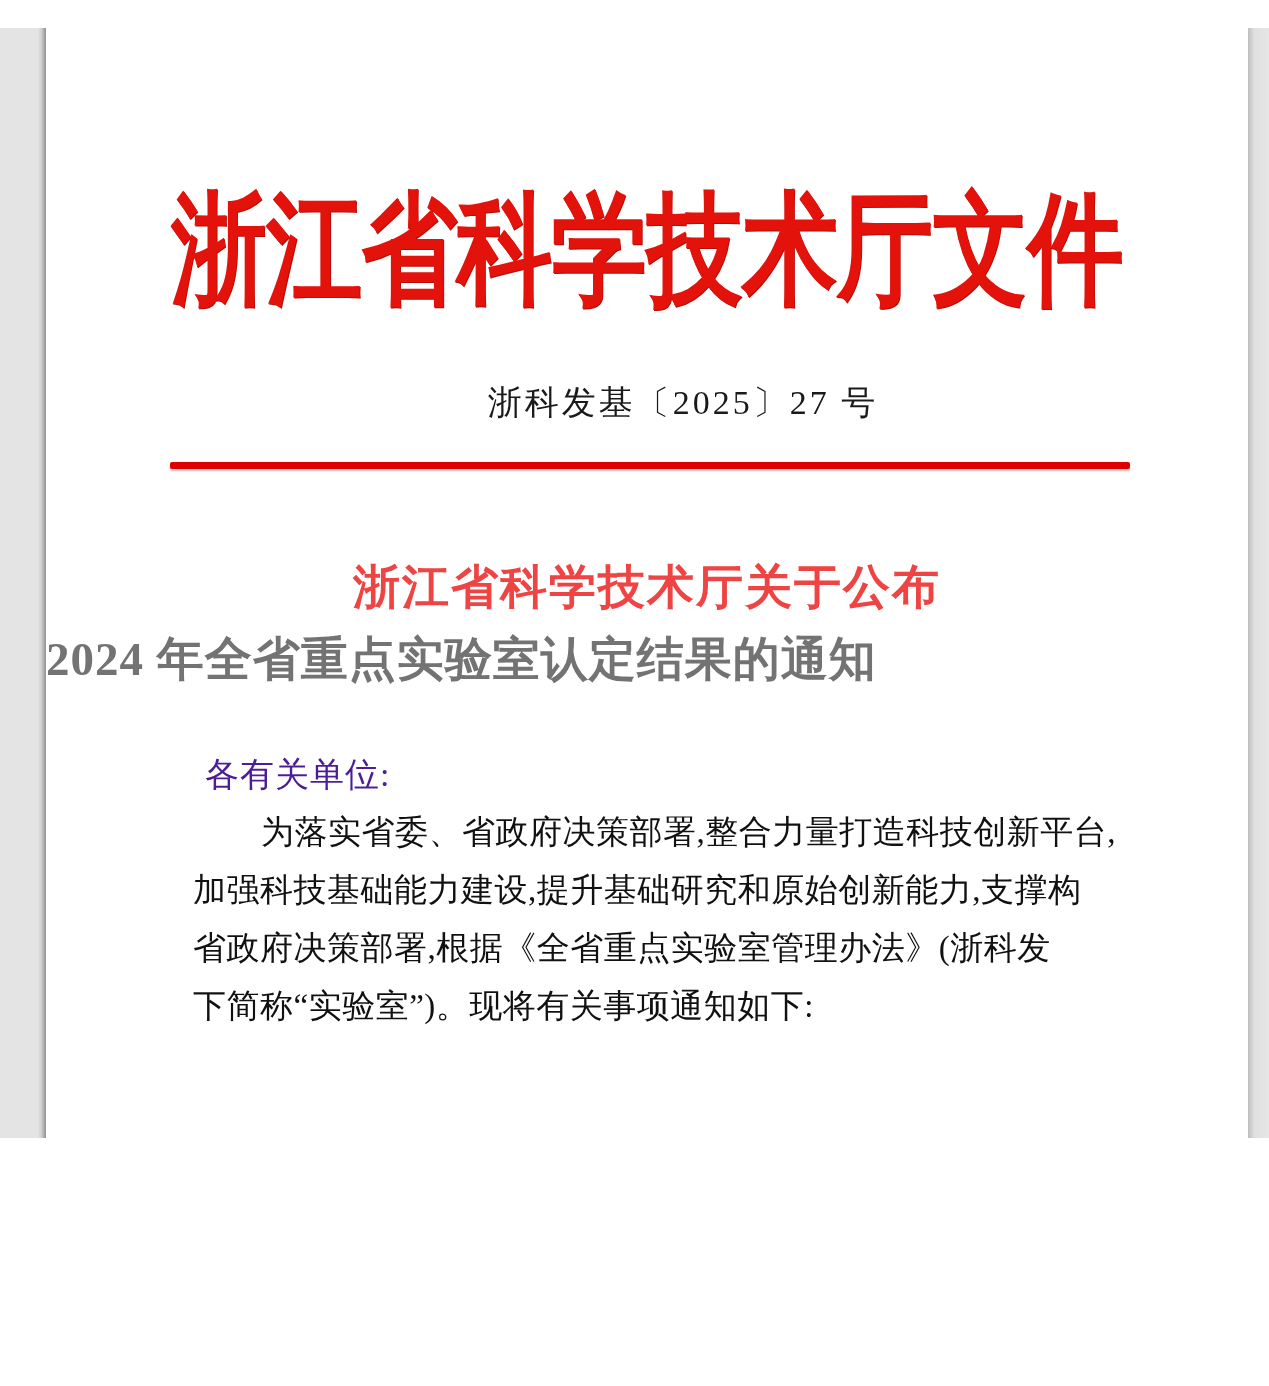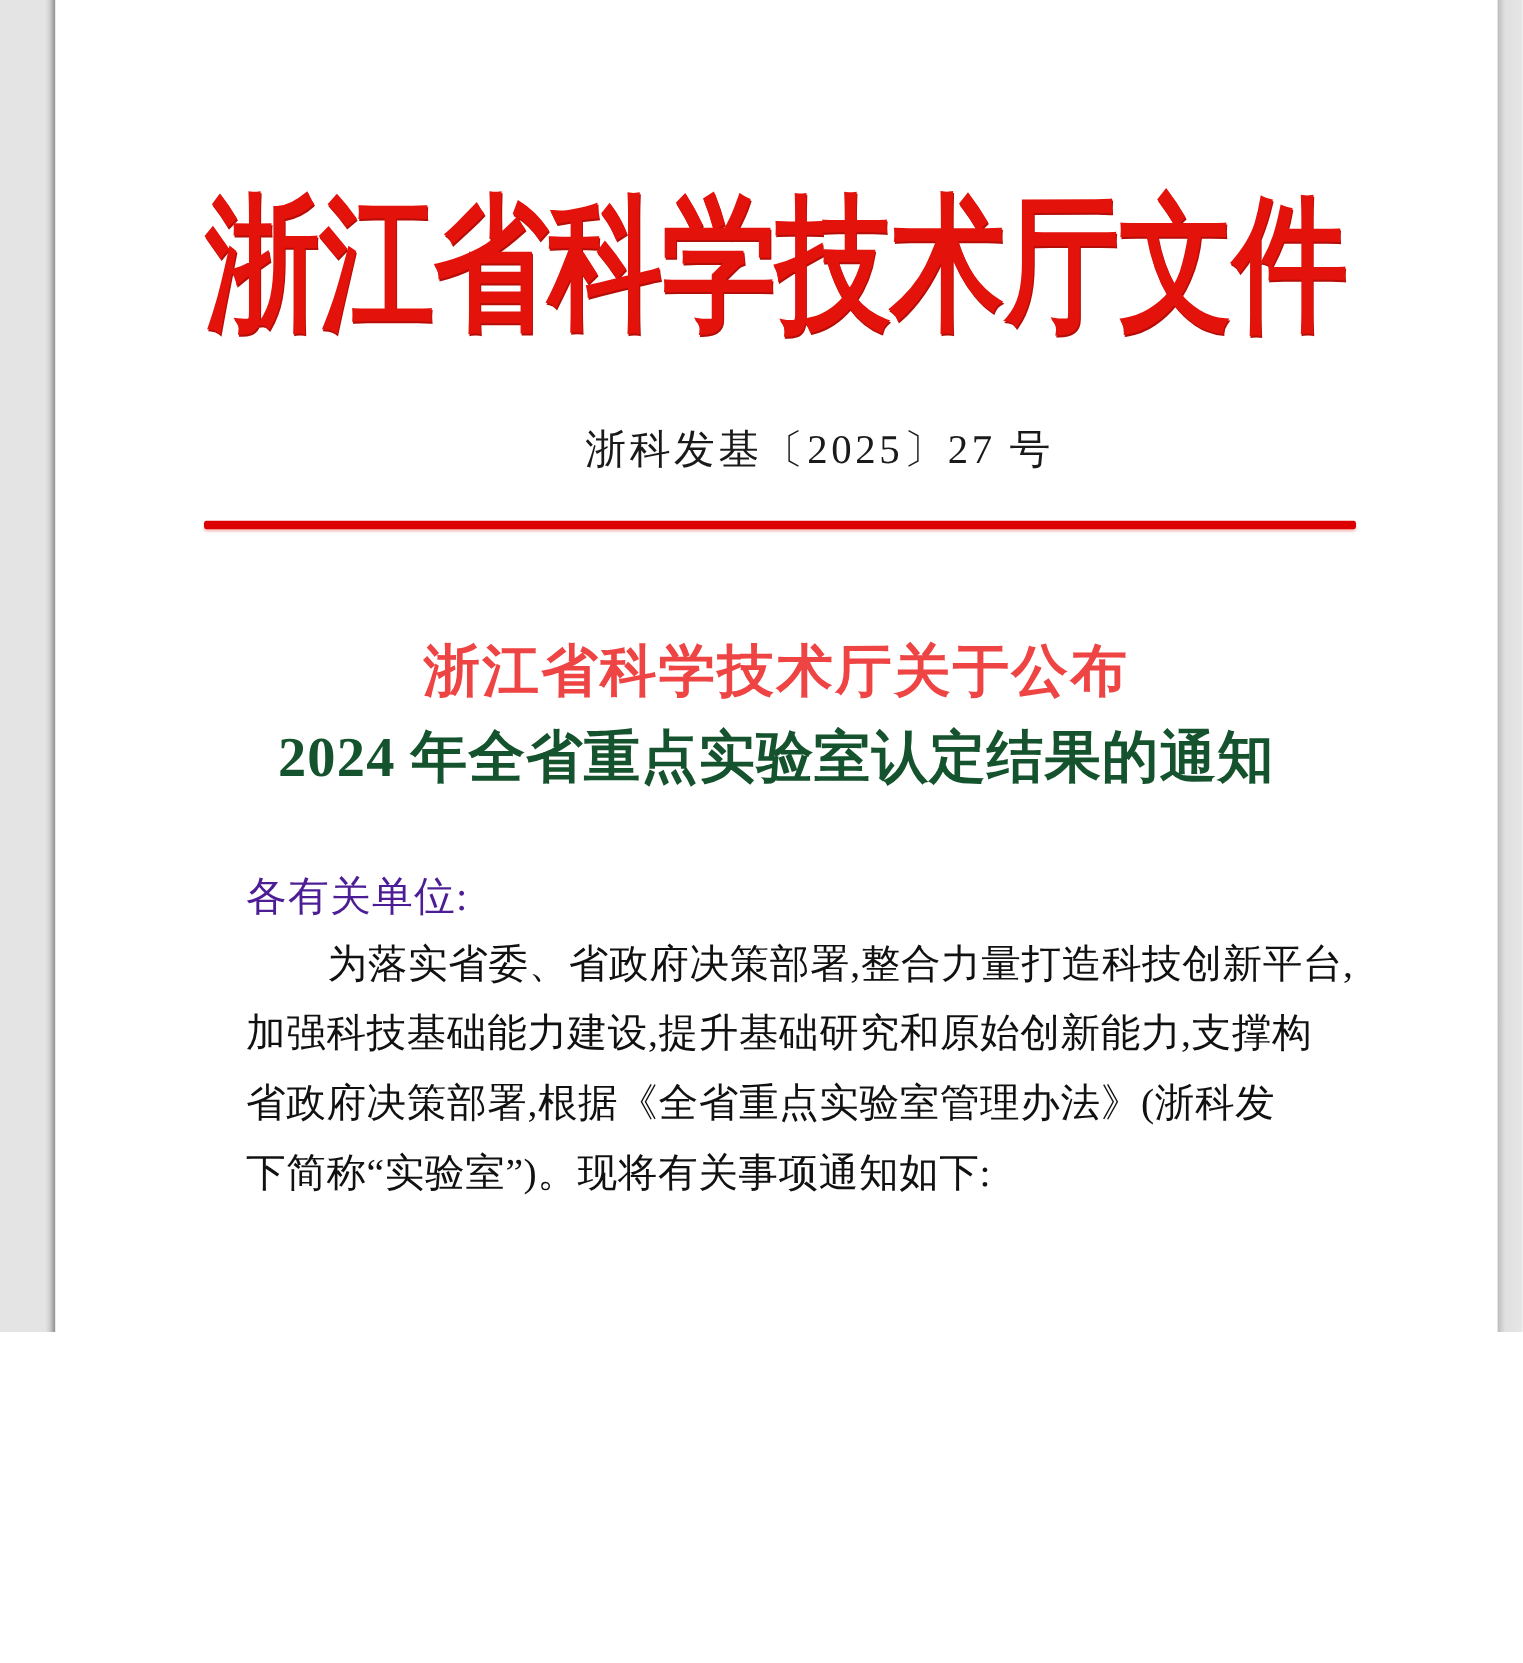--- a/index.html
+++ b/index.html
@@ -2,21 +2,21 @@
 <html><head>
 <meta charset="utf-8">
 <style>
   html,body{margin:0;padding:0;}
   body{
     width:1269px;height:1386px;overflow:hidden;
     background:#ffffff;
     font-family:"Liberation Serif","DejaVu Serif",serif;
     -webkit-font-smoothing:antialiased;
   }
-  .stage{position:relative;width:1269px;height:1038px;background:#ffffff;}
+  .stage{position:relative;width:1269px;height:1038px;background:#ffffff;margin-top:28px;}
 
   
   .strip-left{
     position:absolute;left:0;top:0;width:46px;height:1114px;
     background:linear-gradient(to right,#e4e4e4 0%,#e4e4e4 82%,#cfcfcf 90%,#8f8f8f 100%);
   }
   .strip-right{
     position:absolute;left:1248px;top:0;width:21px;height:1110px;
     background:linear-gradient(to right,#bdbdbd 0%,#e0e0e0 30%,#e6e6e6 100%);
   }
@@ -43,31 +43,31 @@
     background:#dd0000;border-radius:2px;
     box-shadow:0 2px 2px rgba(221,0,0,0.25);
   }
 
   
   .notice-title1{
     position:absolute;left:46px;top:528px;width:1202px;text-align:center;
     font-size:47px;font-weight:bold;color:#ef4444;letter-spacing:2px;
   }
   .notice-title2{
-    position:absolute;left:46px;top:600px;width:1202px;text-align:center;
-    font-size:47px;font-weight:bold;color:#14532d;letter-spacing:1px;
+    position:absolute;left:46px;top:600px;width:1202px;text-align:left;
+    font-size:47px;font-weight:bold;color:#737373;letter-spacing:1px;
   }
 
   
   .salutation{
     position:absolute;left:205px;top:724px;
     font-size:34px;color:#4c1d95;letter-spacing:1px;
   }
   .body-block{
-    position:absolute;left:205px;top:784px;width:900px;
+    position:absolute;left:193px;top:784px;width:900px;
   }
   .body-line{
     height:58px;line-height:40px;font-size:33px;color:#111;
     white-space:nowrap;letter-spacing:0.5px;
   }
   .body-line.indent{padding-left:68px;}
 
   
   .table-sheet{
     position:absolute;left:0;top:1110px;width:1269px;height:276px;

